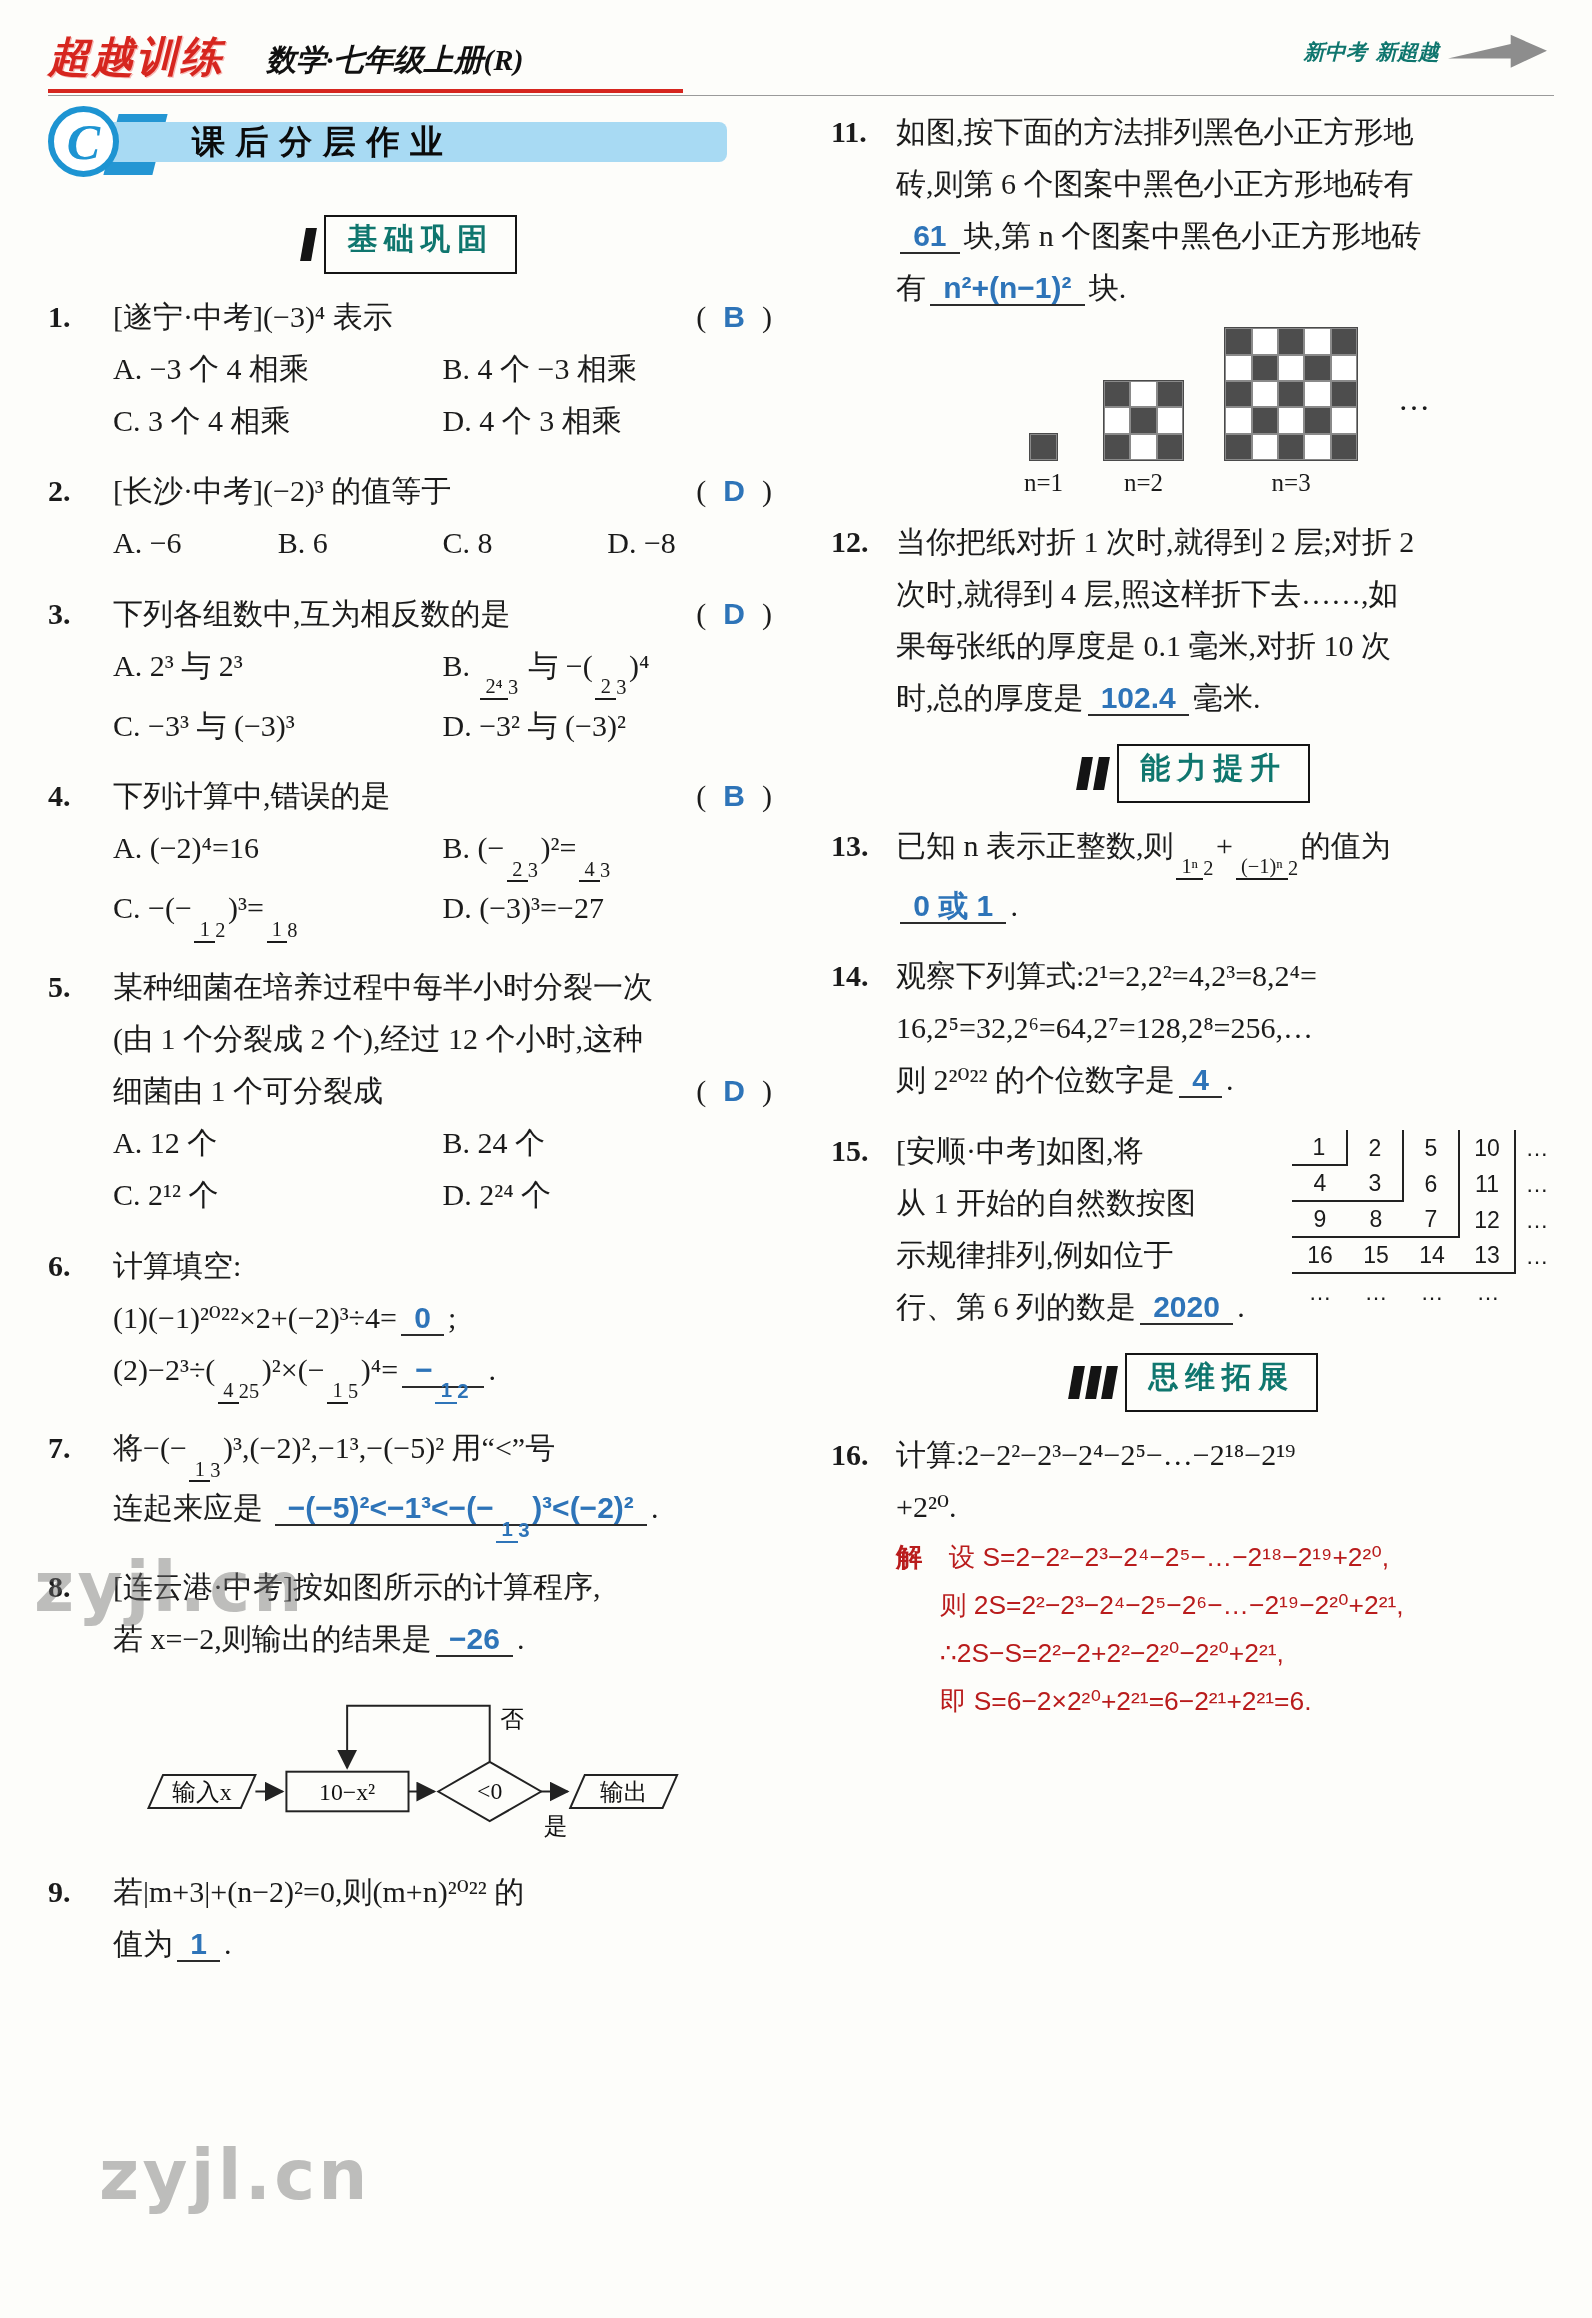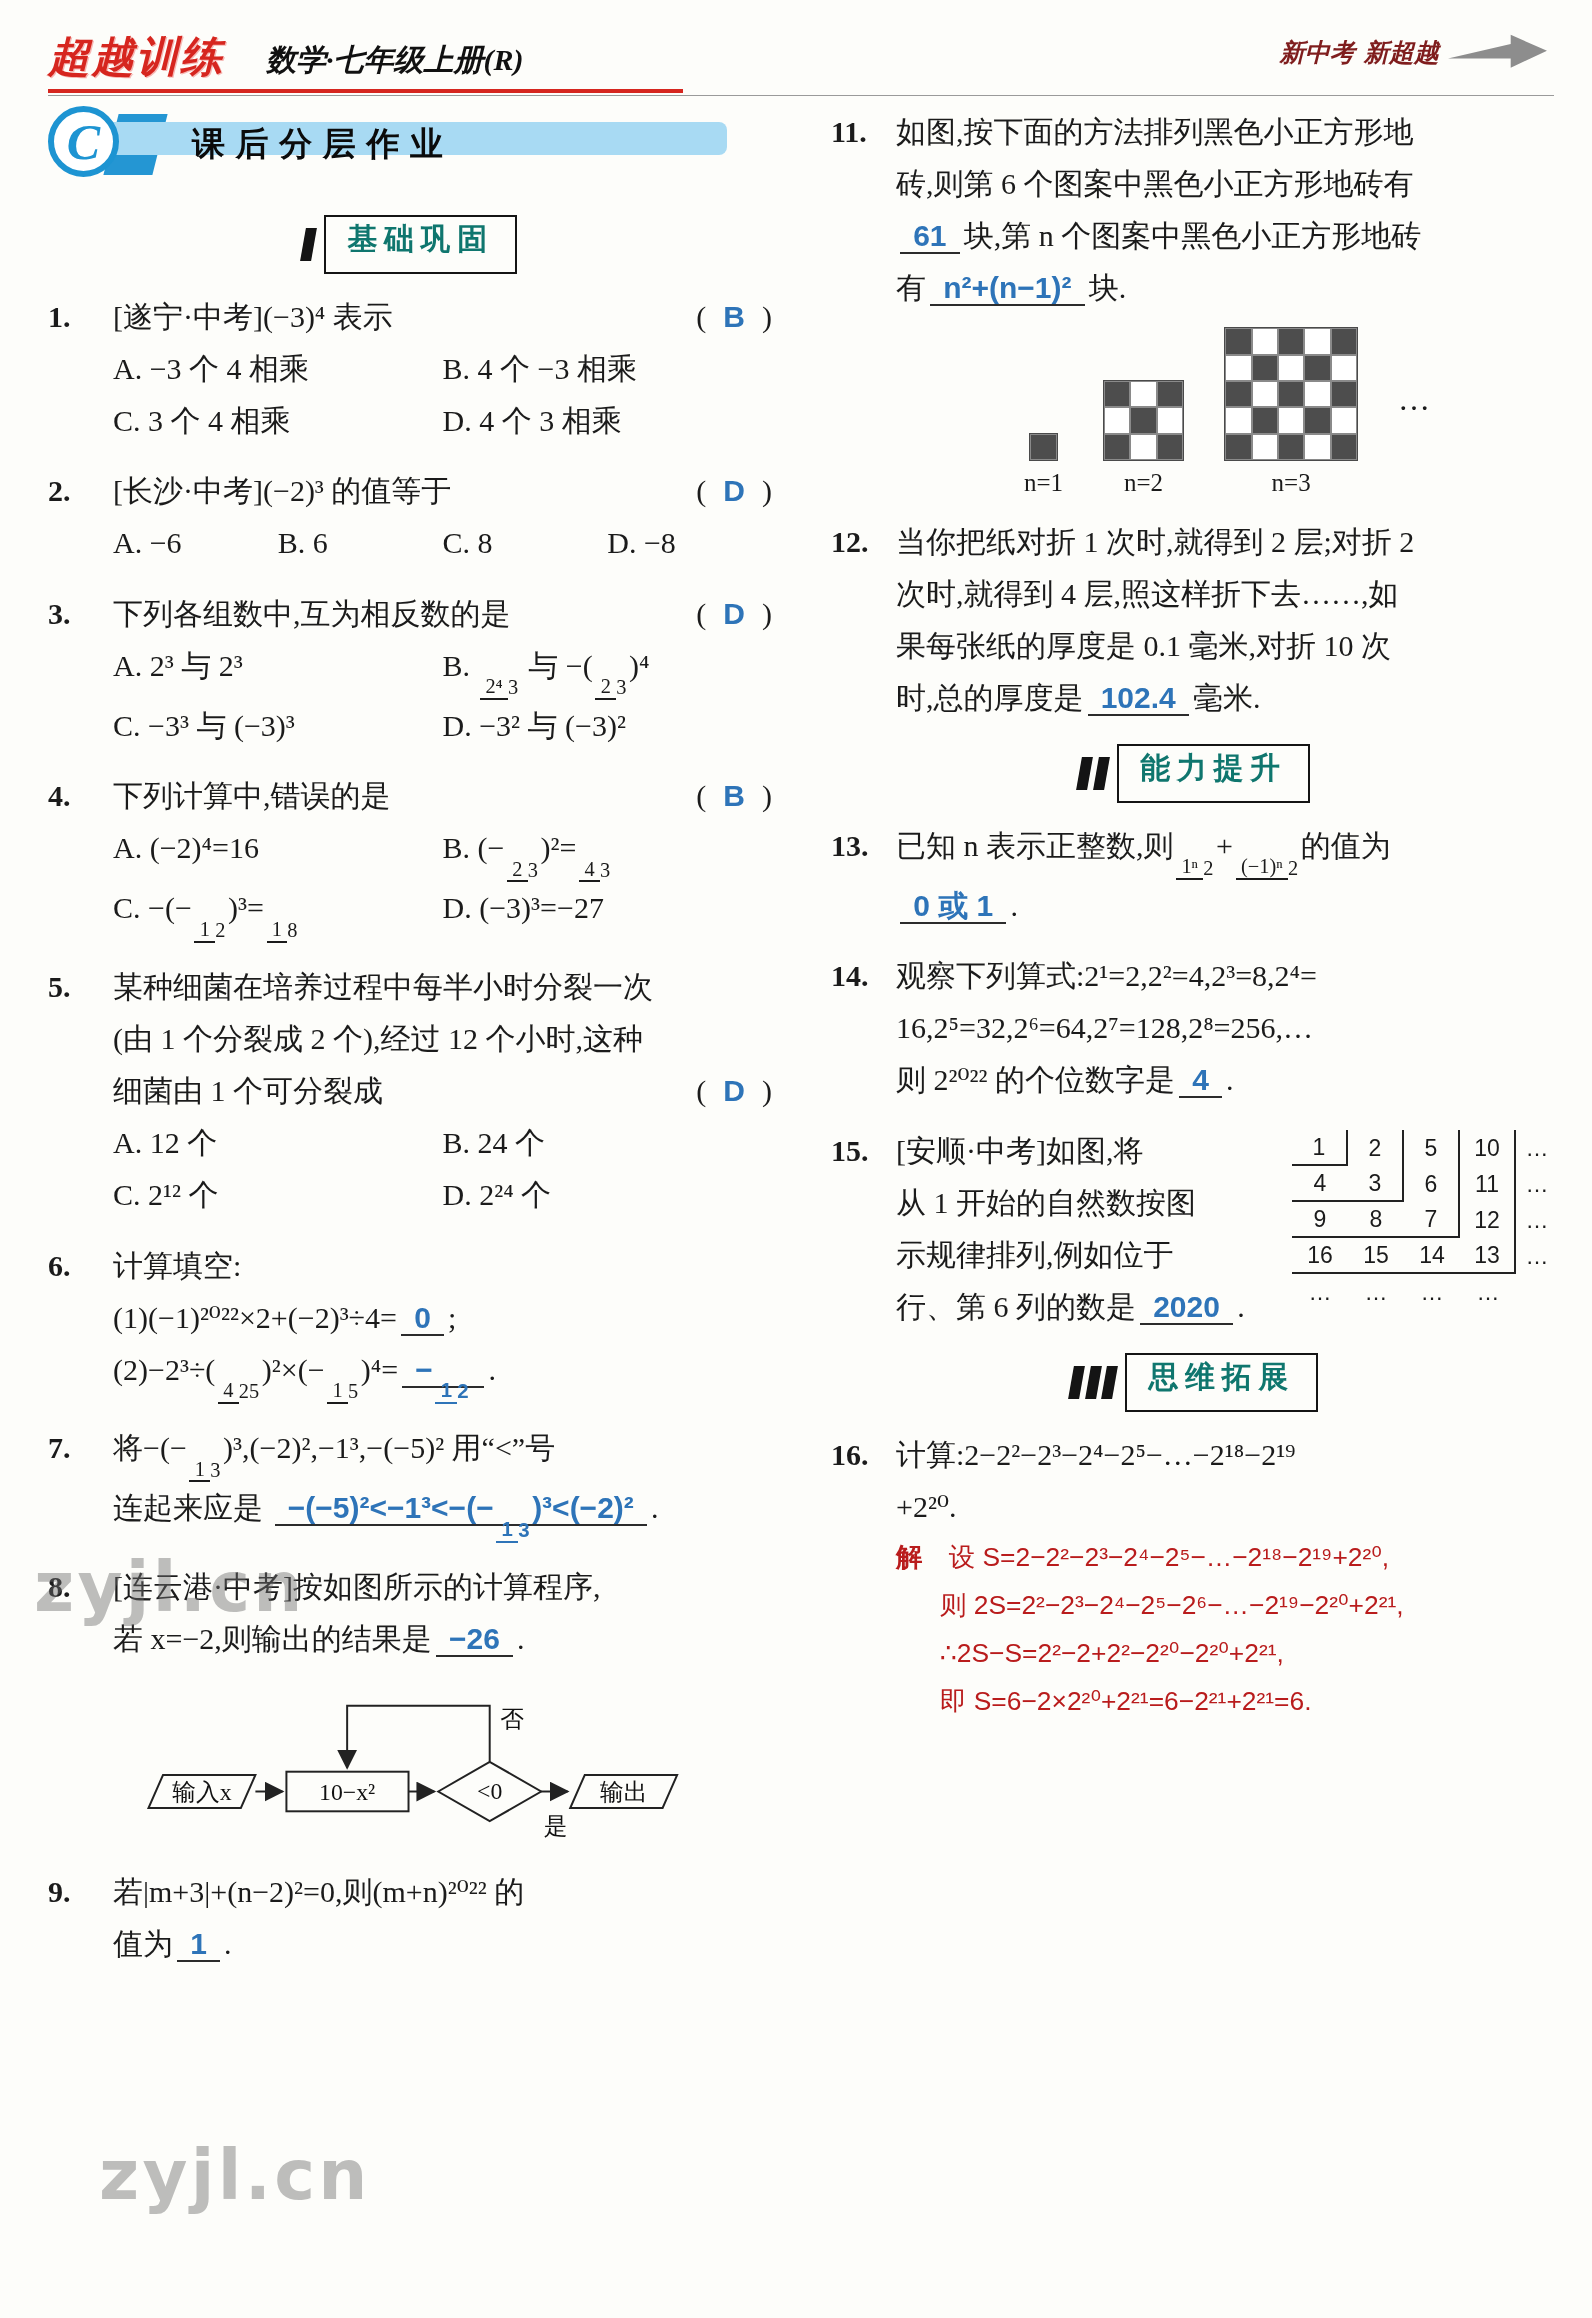--- a/index.html
+++ b/index.html
@@ -9,32 +9,32 @@
   
   .pagehead{position:absolute;top:32px;left:48px;right:38px;height:66px;}
   .brand{position:absolute;left:0;top:-2.6px;font-size:42px;font-weight:900;font-style:italic;
          color:#d6261f;letter-spacing:2px;font-family:"Liberation Sans","DejaVu Sans",sans-serif;
          text-shadow:1.3px 1.3px 0 #f6b8b4;}
   .subject{position:absolute;left:218px;top:8px;font-size:30px;font-weight:700;font-style:italic;color:#111;}
   .rule-red{position:absolute;left:0;top:57px;width:635px;height:4px;background:#d6261f;}
   .rule-thin{position:absolute;left:0;top:63px;right:0;height:1.3px;background:#9a9a9a;}
   .tagline{position:absolute;right:6.6px;top:0;display:flex;align-items:center;gap:9.3px;}
   .tagline .tg{font-family:"Liberation Sans","DejaVu Sans",sans-serif;font-weight:800;font-style:italic;
-               font-size:25px;color:#7f1d1d;}
+               font-size:21px;color:#0f766e;}
   
   .cols-wrap{position:absolute;top:106px;left:48px;right:34px;display:flex;gap:59px;}
   .colL{width:724px;flex:none;}
   .colR{width:727px;flex:none;}
 
   
   .titlebar{position:relative;height:86px;margin-bottom:22.5px;}
   .tbar-dark{position:absolute;left:63px;top:8px;width:49px;height:61px;background:#2496d3;
              transform:skewX(-14deg);}
-  .tbar{position:absolute;left:58px;top:16px;width:621px;height:33px;background:#a8daf3;border-radius:8px;
-        display:flex;align-items:flex-start;padding-left:86px;box-sizing:border-box;}
+  .tbar{position:absolute;left:58px;top:16px;width:621px;height:40px;background:#a8daf3;border-radius:8px;
+        display:flex;align-items:center;padding-left:86px;box-sizing:border-box;}
   .tbar span{font-size:33px;font-weight:800;letter-spacing:10.6px;color:#0b0b0b;
              font-family:"Liberation Sans","DejaVu Sans",sans-serif;}
   .badge{position:absolute;left:0;top:0;width:71px;height:71px;border-radius:50%;background:#fff;
          border:6.6px solid #1d94d2;color:#1d94d2;font-size:50px;font-weight:700;font-style:italic;
          display:flex;align-items:center;justify-content:center;box-sizing:border-box;z-index:2;}
 
   
   .sec{display:flex;justify-content:center;align-items:center;gap:10.6px;margin:20px 0 17px;}
   .sec-bars{display:flex;gap:6px;align-items:flex-end;}
   .sec-bar{width:10.6px;height:33px;background:#141414;transform:skewX(-10deg);}

